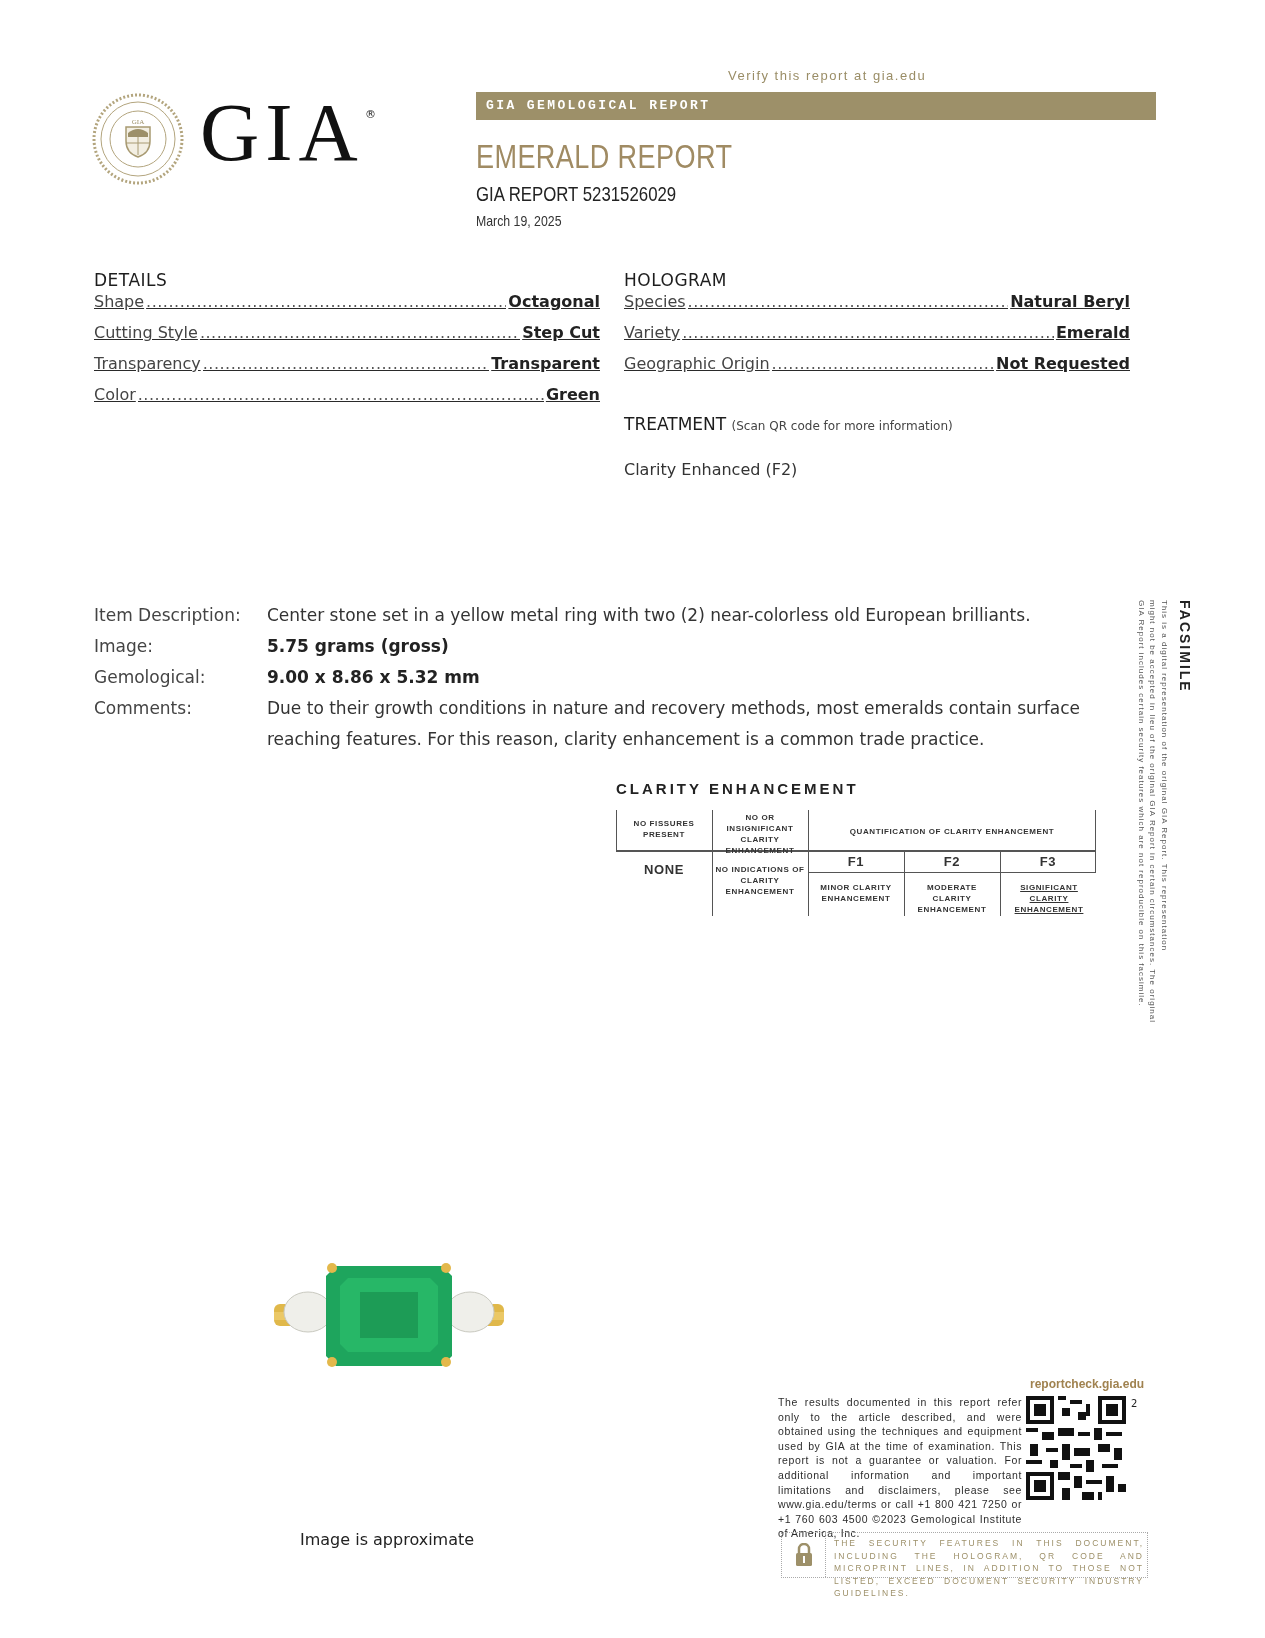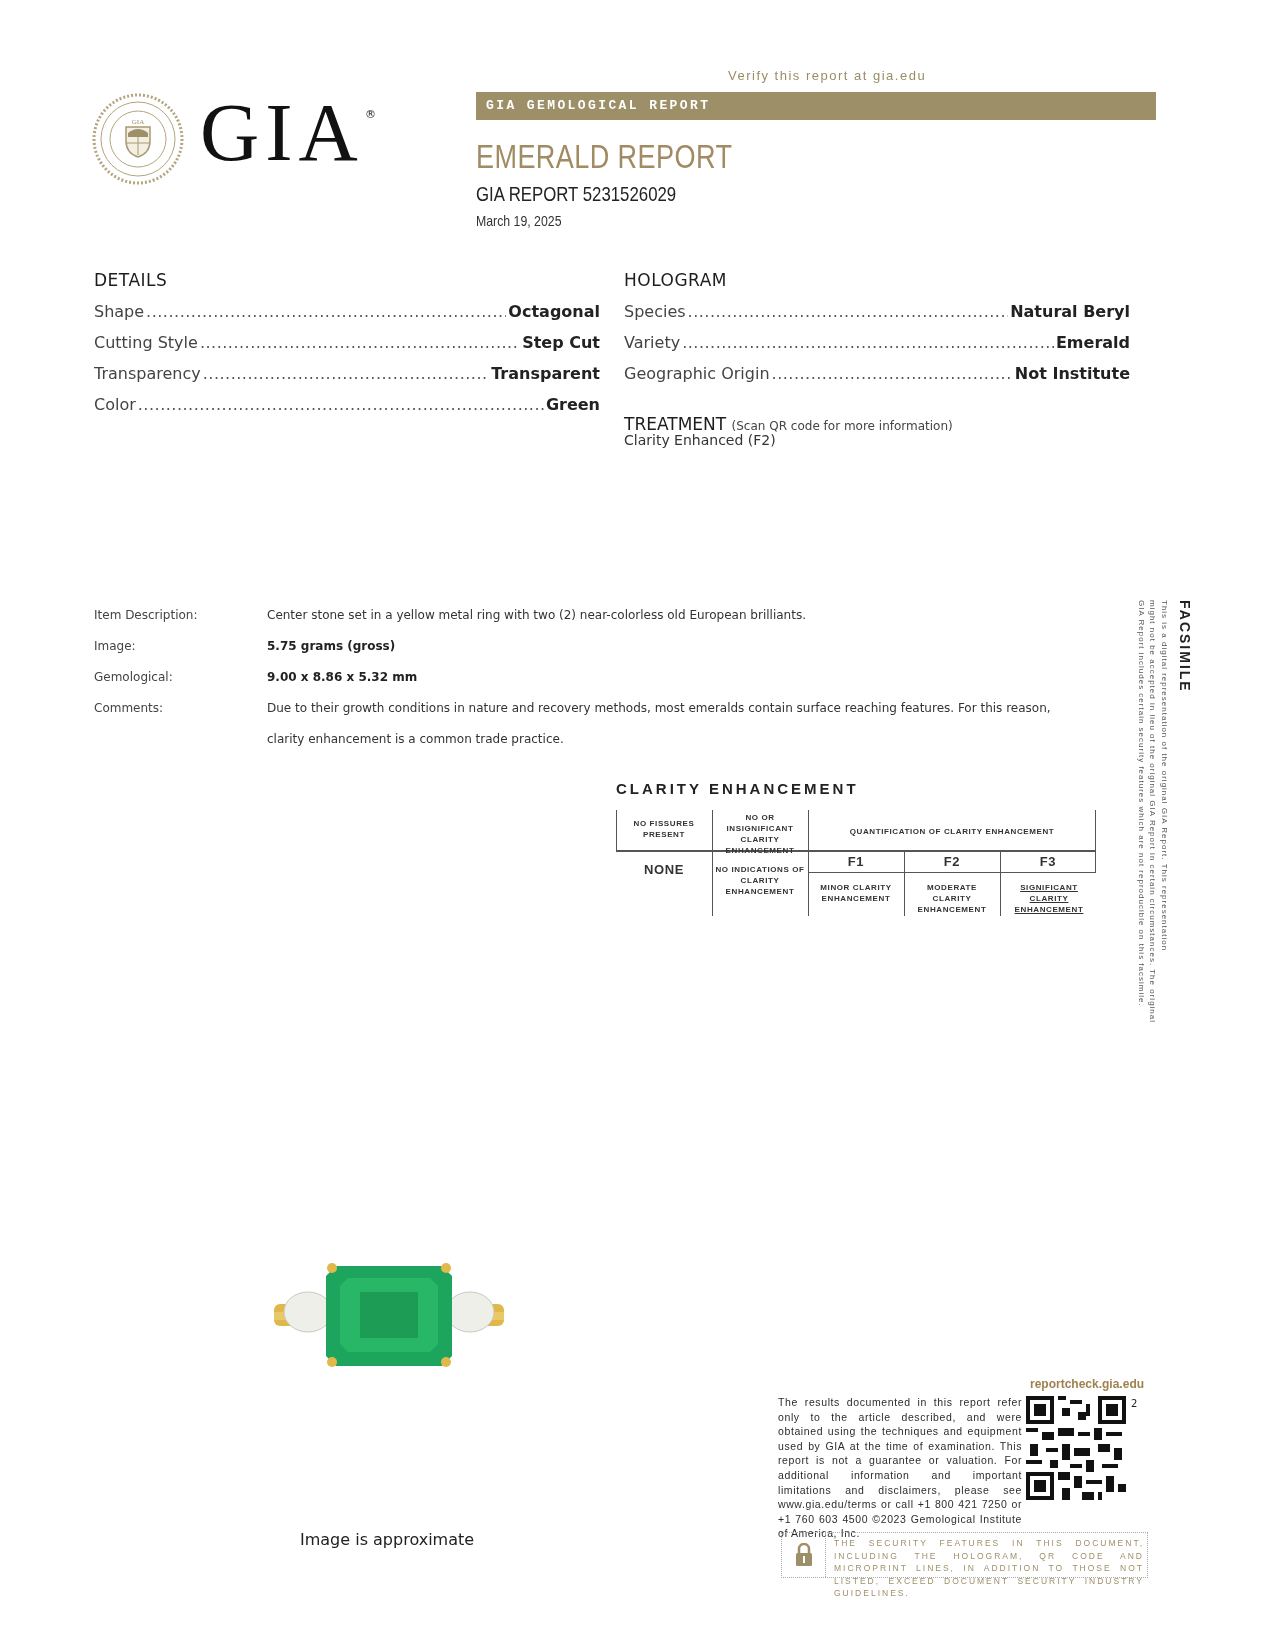--- a/index.html
+++ b/index.html
@@ -20,27 +20,27 @@
 
   
   .sec-title { font-size: 17px; color: #1d1d1d; letter-spacing: 0.5px; }
   .kv { display: flex; align-items: baseline; font-size: 16px; color: #3a3a3a; height: 31px; }
   .kv .k { white-space: nowrap; color: #444; }
   .kv .dots { flex: 1; overflow: hidden; white-space: nowrap; color: #555; margin: 0 2px; letter-spacing: 0.5px; }
   .kv .dots::after { content: "......................................................................................................................................................................................................................"; }
   .kv .v { white-space: nowrap; font-weight: bold; color: #222; }
   .details { left: 94px; top: 270px; width: 506px; }
   .results { left: 624px; top: 270px; width: 506px; }
-  .list { margin-top: 12px; }
+  .list { margin-top: 2px; text-decoration: underline; }
   .treat-title { left: 624px; top: 414px; font-size: 17px; color: #1d1d1d; }
   .treat-title .sub { font-size: 12px; color: #444; font-weight: normal; }
-  .treat-val { left: 624px; top: 432px; font-size: 14px; color: #333; }
-
-  
-  .item-row { display: flex; font-size: 12px; color: #333; line-height: 31px; }
+  .treat-val { left: 624px; top: 460px; font-size: 16px; color: #333; }
+
+  
+  .item-row { display: flex; font-size: 17px; color: #333; line-height: 31px; }
   .item-row .lbl { width: 173px; flex: none; color: #444; }
   .item-row .val { width: 820px; }
   .item-row .val.b { font-weight: bold; color: #222; }
   .items { left: 94px; top: 600px; }
 
   
   .ce-title { left: 616px; top: 780px; font-family: "Liberation Sans", sans-serif; font-weight: bold; font-size: 15px; letter-spacing: 3px; color: #222; }
   .ce-table { left: 616px; top: 810px; width: 480px; height: 106px; }
   .ce-table .line { position: absolute; background: #555; }
   .ce-cell { position: absolute; text-align: center; font-family: "Liberation Sans", sans-serif; font-weight: bold; color: #333; letter-spacing: 0.6px; }
@@ -128,21 +128,21 @@
         <span class="v">Natural Beryl</span>
     </div>
     <div class="kv">
       <span class="k">Variety</span>
         <span class="dots"></span>
         <span class="v">Emerald</span>
     </div>
     <div class="kv">
       <span class="k">Geographic Origin</span>
         <span class="dots"></span>
-        <span class="v">Not Institute</span>
+        <span class="v">Not Requested</span>
     </div>
   </div>
 </div>
 
 <div class="abs treat-title">
   <span>TREATMENT</span>
   <span class="sub">(Scan QR code for more information)</span>
 </div>
 <div class="abs treat-val">Clarity Enhanced (F2)</div>
 

